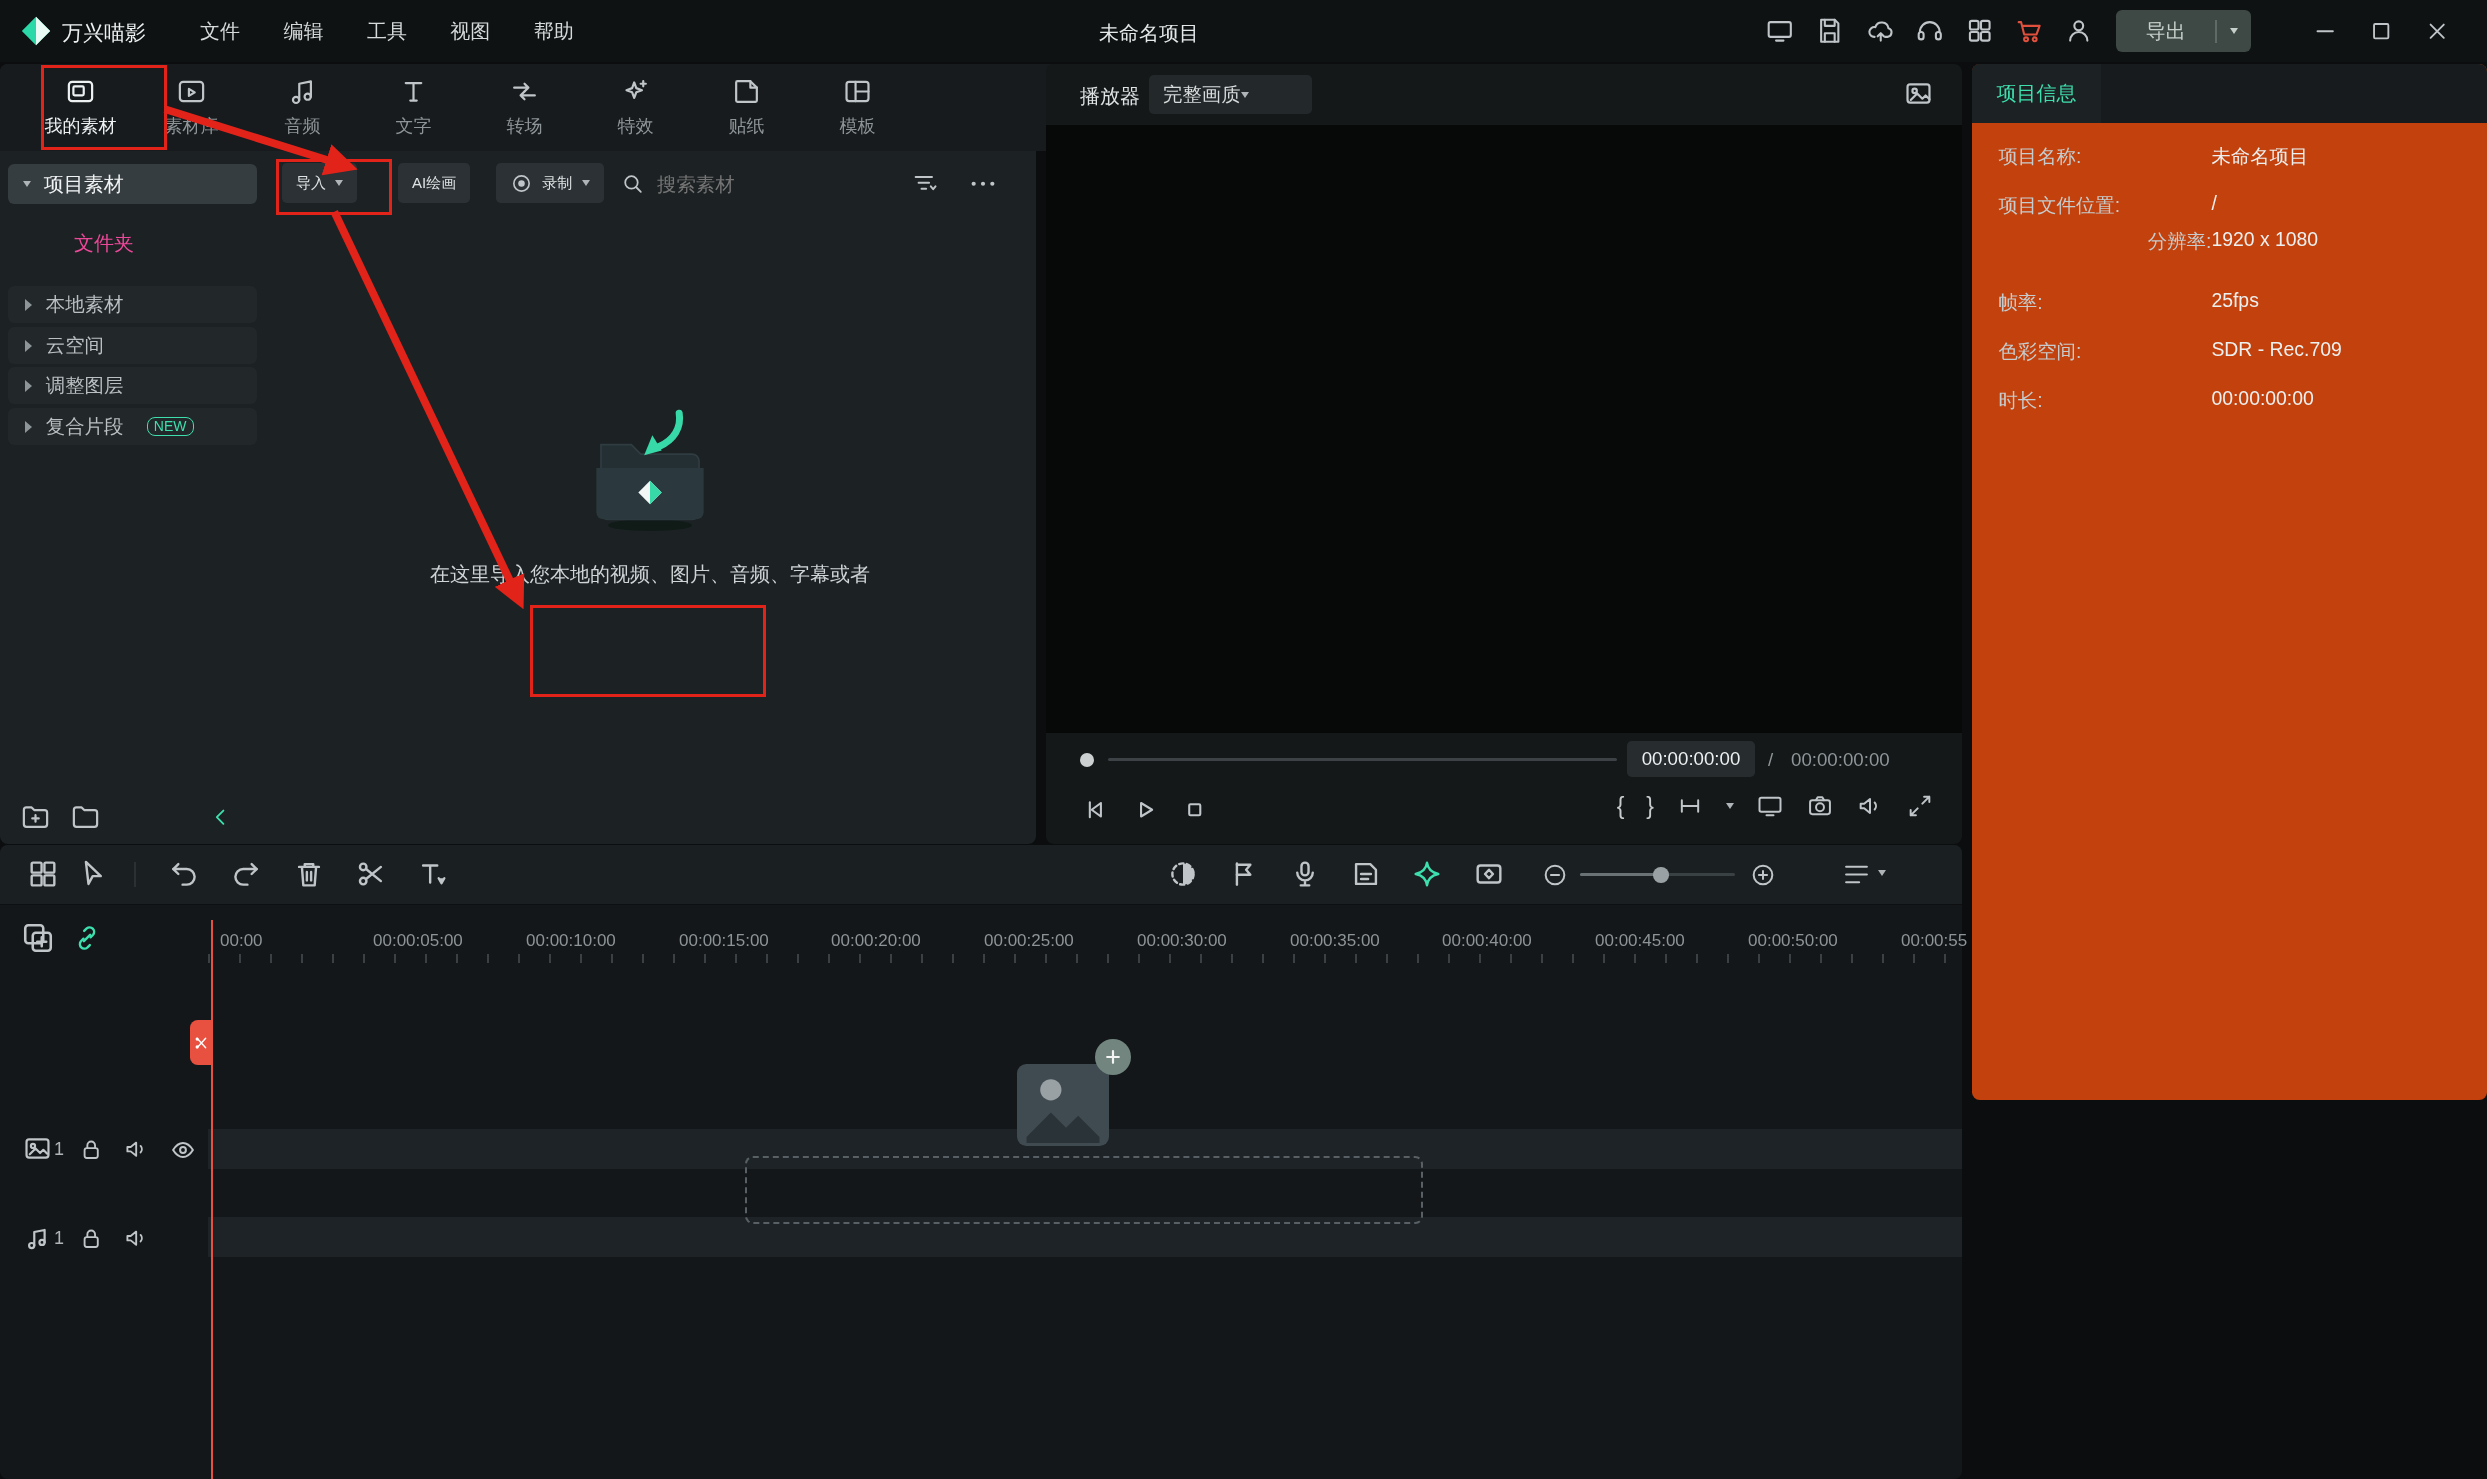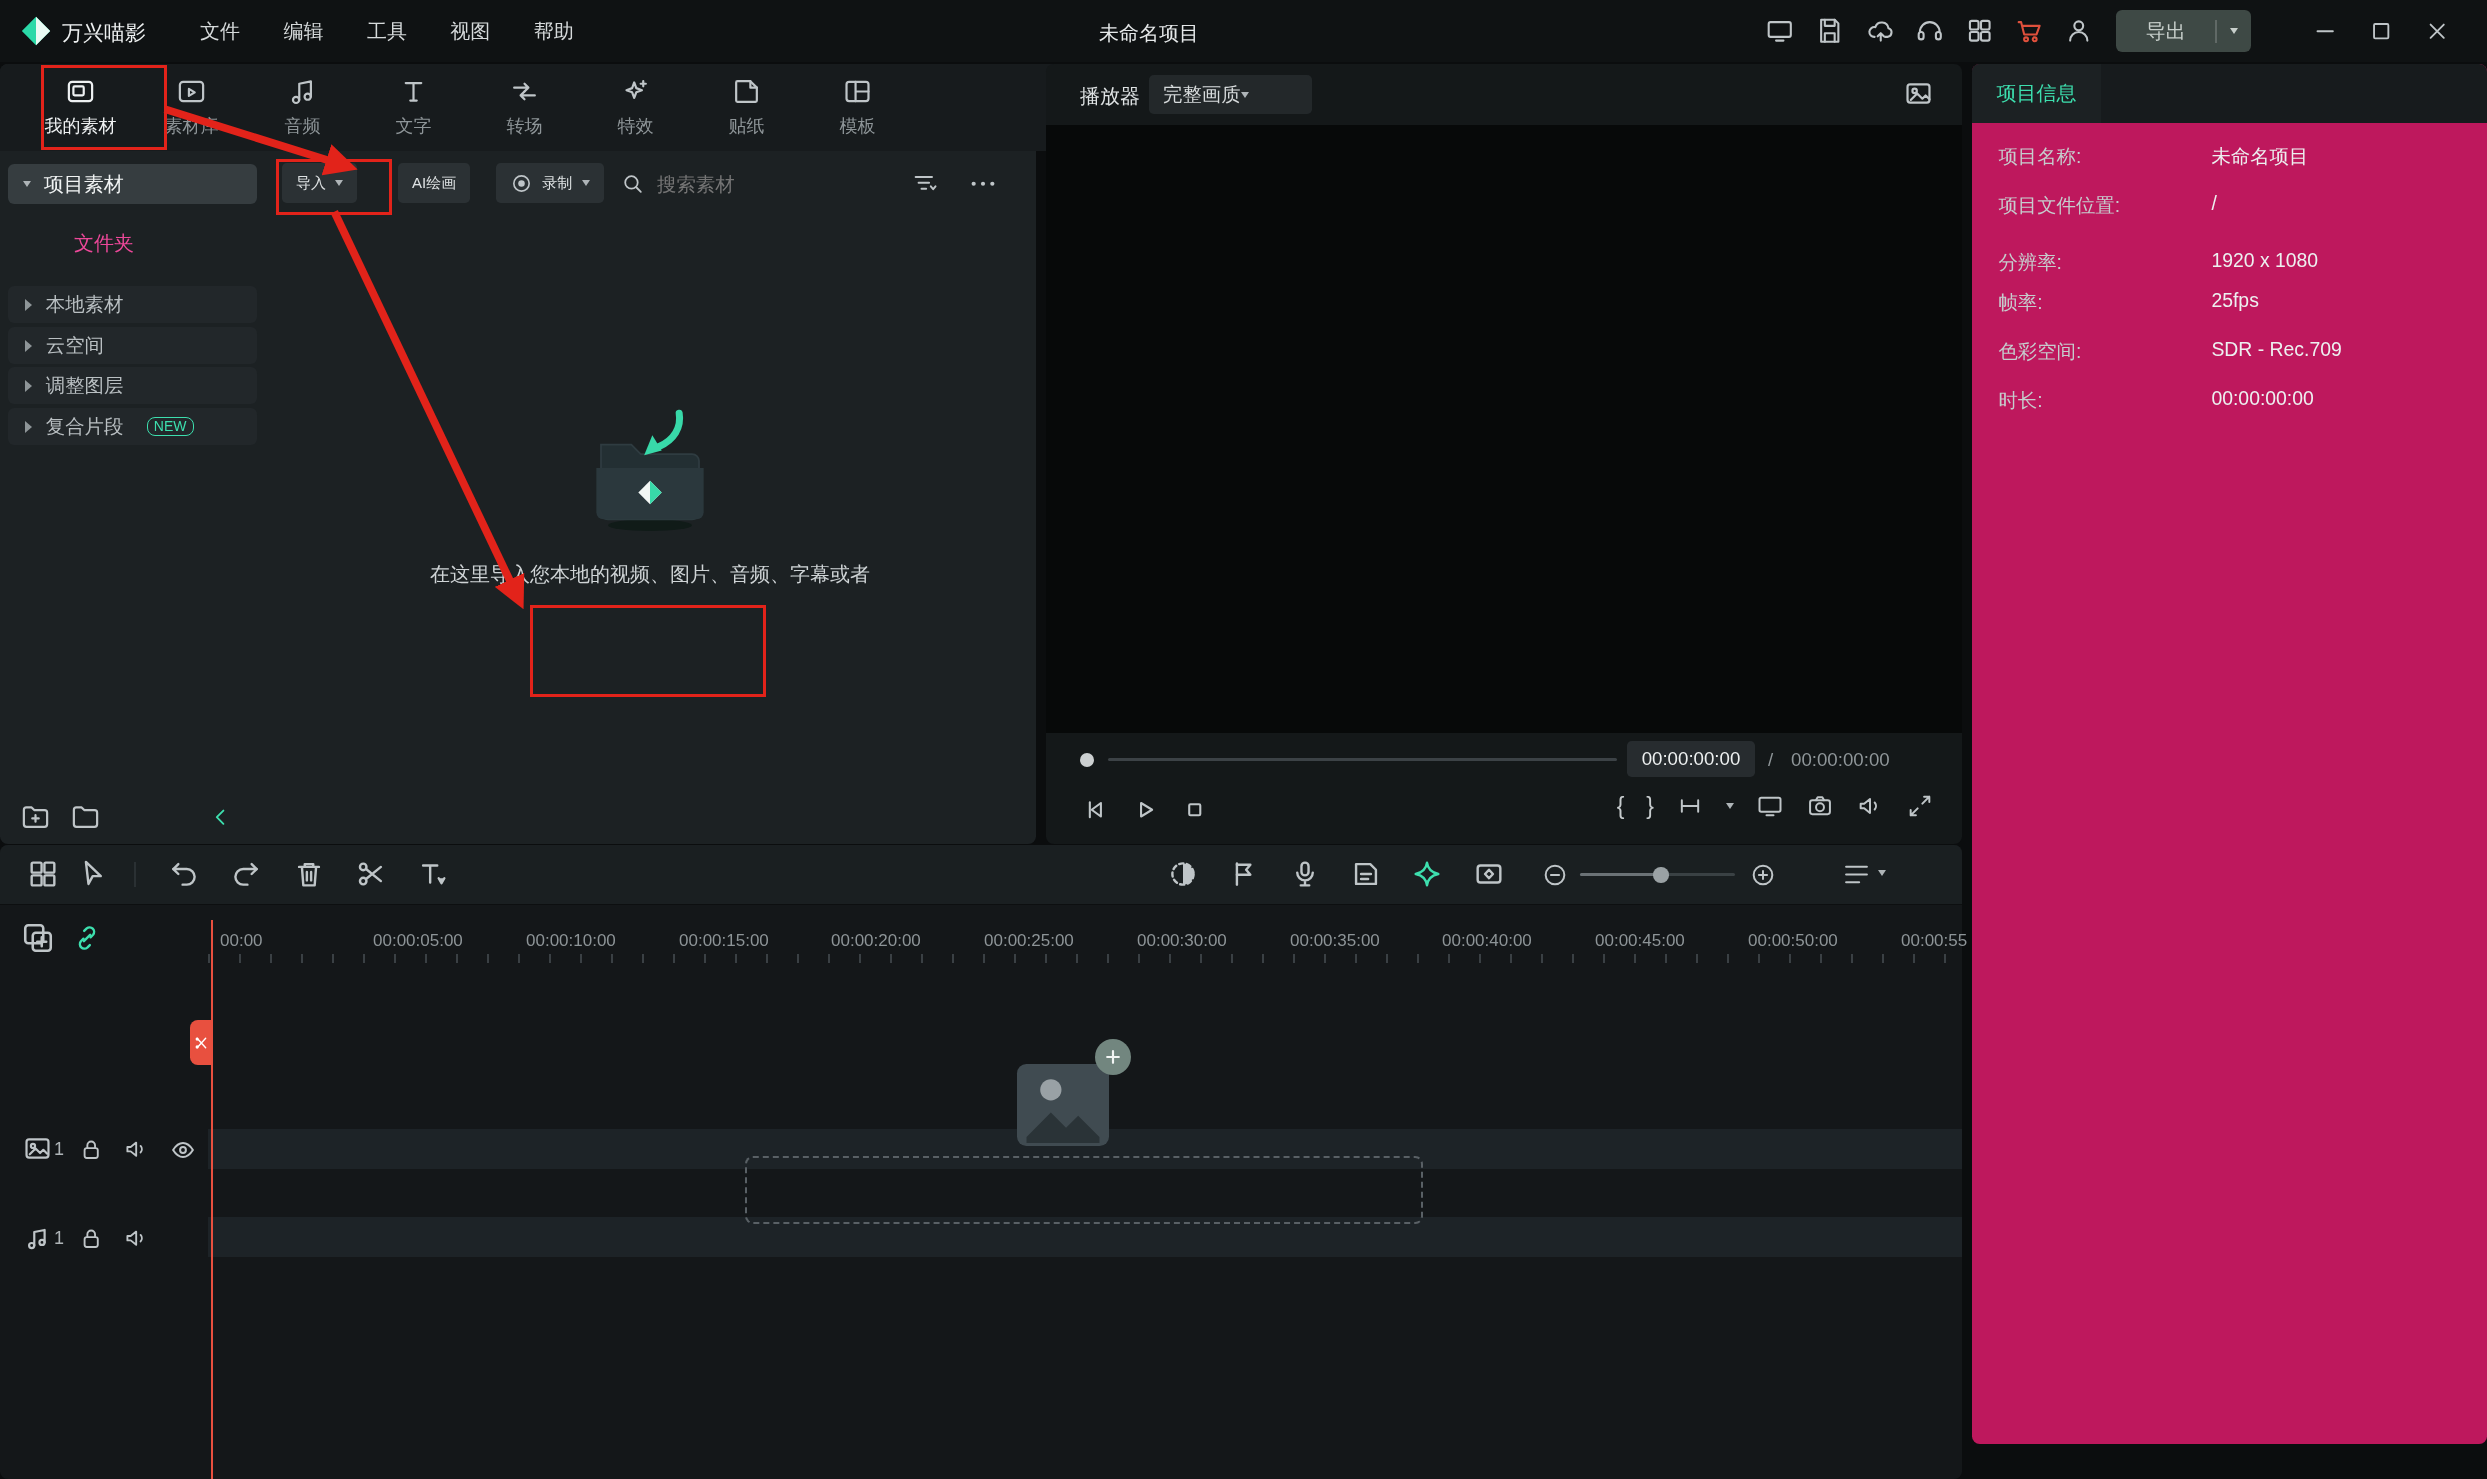--- a/index.html
+++ b/index.html
@@ -16,21 +16,21 @@
   .cr{width:0;height:0;border-top:6.2px solid transparent;border-bottom:6.2px solid transparent;border-left:7.8px solid #8e9598;}
   .btn{display:inline-flex;align-items:center;gap:9.3px;background:#2b3134;border-radius:4.7px;color:#dfe3e4;font-size:15px;padding:0 14px;height:40px;white-space:nowrap;}
   
   .topbar{left:0;top:0;width:2487px;height:62px;background:#0f1213;}
   .menu-item{display:inline-block;padding:0 20px;font-size:20px;color:#d6dadb;line-height:62px;}
   .win-btn{width:34px;height:34px;display:flex;align-items:center;justify-content:center;}
   .export-btn{left:2116px;top:10px;width:135px;height:42px;background:#3e4945;border-radius:6.2px;display:flex;align-items:center;color:#c7cfcb;font-size:20px;}
   
   .media-panel{left:0;top:64px;width:1036px;height:780px;background:#1c2123;border-radius:7.8px;}
   .preview-panel{left:1046px;top:64px;width:916px;height:780px;background:#141819;border-radius:7.8px;}
-  .right-panel{left:1972px;top:64px;width:515px;height:1380px;background:#be185d;border-radius:7.8px;}
+  .right-panel{left:1972px;top:64px;width:515px;height:1036px;background:#c2410c;border-radius:7.8px;}
   .timeline{left:0;top:845px;width:1962px;height:634px;background:#141719;border-radius:7.8px;}
   
   .media-tabs{left:0;top:0;width:1036px;height:87px;display:flex;padding-left:25px;background:#171b1d;border-radius:7.8px 7.8px 0 0;}
   .mtab{width:111px;display:flex;flex-direction:column;align-items:center;gap:7px;color:#8e9598;font-size:18px;padding-top:12.4px;}
   .mtab.active{color:#eef1f2;}
   .mtab.active svg.s{stroke:#eef1f2;}
   
   .spill{left:7.8px;top:100px;width:249px;height:40px;background:#363d40;border-radius:6.2px;display:flex;align-items:center;gap:12.4px;padding-left:15.5px;color:#f0f3f3;font-size:20px;box-sizing:border-box;}
   .schild{left:74px;top:166px;font-size:20px;color:#ec4899;}
   .sgrow{left:7.8px;width:249px;height:37px;background:#22272a;border-radius:6.2px;display:flex;align-items:center;gap:14px;padding-left:17px;color:#b9bfc2;font-size:19.4px;box-sizing:border-box;}
@@ -380,21 +380,21 @@
       <div class="abs" style="left:0;top:0;width:129px;height:59px;background:#1c2123;display:flex;align-items:center;justify-content:center;font-size:20px;color:#3ddfae;border-radius:7.8px 0 0 0;">项目信息</div>
     </div>
     <div class="irow" style="top:79px;">
       <span class="ilabel">项目名称:</span>
       <span class="ival">未命名项目</span>
     </div>
     <div class="irow" style="top:128px;">
       <span class="ilabel">项目文件位置:</span>
       <span class="ival">/</span>
     </div>
-    <div class="irow" style="top:185px;">
+    <div class="irow" style="top:164px;text-align:right;">
       <span class="ilabel">分辨率:</span>
       <span class="ival">1920 x 1080</span>
     </div>
     <div class="irow" style="top:225px;">
       <span class="ilabel">帧率:</span>
       <span class="ival">25fps</span>
     </div>
     <div class="irow" style="top:274px;">
       <span class="ilabel">色彩空间:</span>
       <span class="ival">SDR - Rec.709</span>

